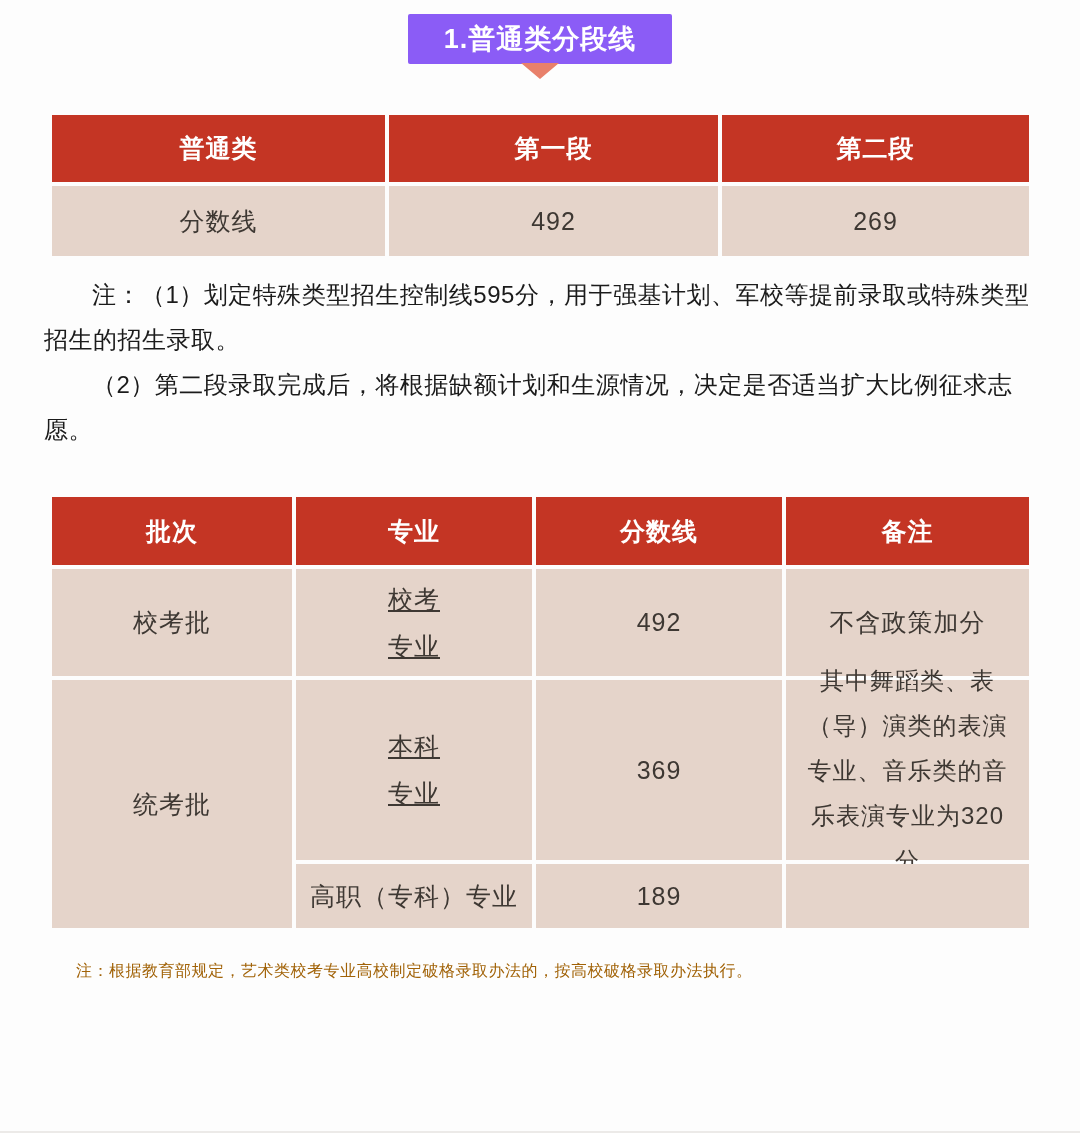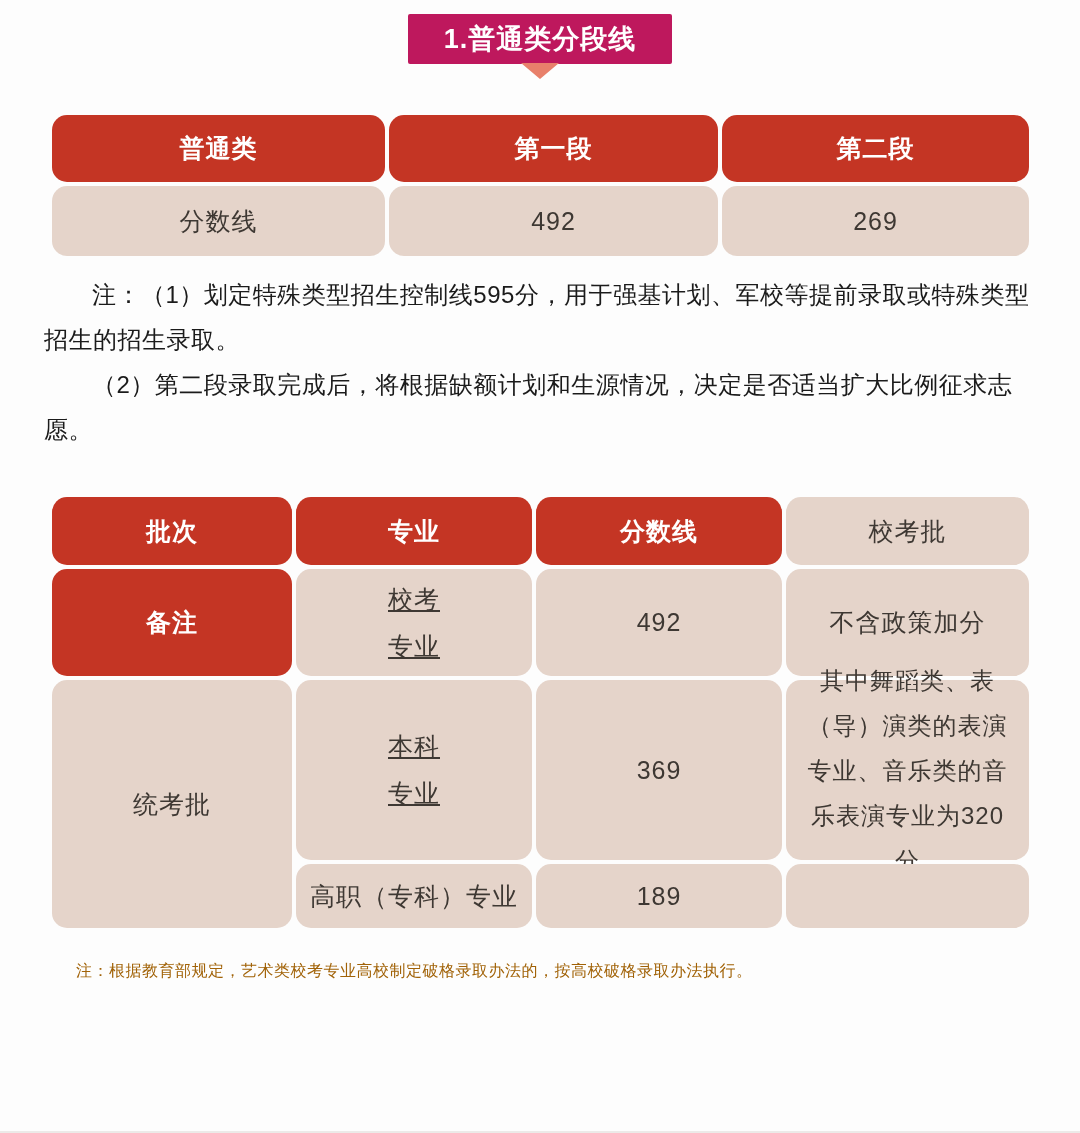--- a/index.html
+++ b/index.html
@@ -13,21 +13,21 @@
     font-family:"Liberation Sans","DejaVu Sans",sans-serif;
     color:#1b1b1b;
   }
 
   
   .badge-wrap { display:flex; justify-content:center; }
   .badge-wrap.first { padding-top:14px; }
   .badge-wrap.second { margin-top:48px; }
   .badge {
     position:relative;
-    background:#be185d;
+    background:#8b5cf6;
     color:#ffffff;
     font-size:27px;
     font-weight:bold;
     height:50px; line-height:50px;
     padding:0 36px;
     letter-spacing:1px;
     border-radius:2px;
   }
   .badge-pointer {
     position:absolute;
@@ -47,21 +47,20 @@
     grid-template-rows:67px 70px;
   }
   .table2 {
     margin-top:45px;
     grid-template-columns:240px 236px 246px 243px;
     grid-template-rows:68px 107px 180px 64px;
   }
   .cell {
     display:flex; align-items:center; justify-content:center;
     text-align:center;
-    border-radius:15px;
   }
   .th {
     background:#c43524;
     color:#ffffff;
     font-size:25px;
     font-weight:600;
     letter-spacing:1px;
   }
   .td {
     background:#e5d4ca;
@@ -126,23 +125,23 @@
   <div class="notes">
     <p class="note-p">注：（1）划定特殊类型招生控制线595分，用于强基计划、军校等提前录取或特殊类型招生的招生录取。</p>
     <p class="note-p">（2）第二段录取完成后，将根据缺额计划和生源情况，决定是否适当扩大比例征求志愿。</p>
   </div>
 
 
   <div class="grid-table table2">
     <div class="cell th">批次</div>
     <div class="cell th">专业</div>
     <div class="cell th">分数线</div>
+    <div class="cell th">备注</div>
+
     <div class="cell td">校考批</div>
-
-    <div class="cell th">备注</div>
     <div class="cell td multiline">校考
 专业</div>
     <div class="cell td">492</div>
     <div class="cell td">不含政策加分</div>
 
     <div class="cell td batch-span">统考批</div>
     <div class="cell td multiline">本科
 专业</div>
     <div class="cell td">369</div>
     <div class="cell td remark-long">其中舞蹈类、表（导）演类的表演专业、音乐类的音乐表演专业为320分</div>

